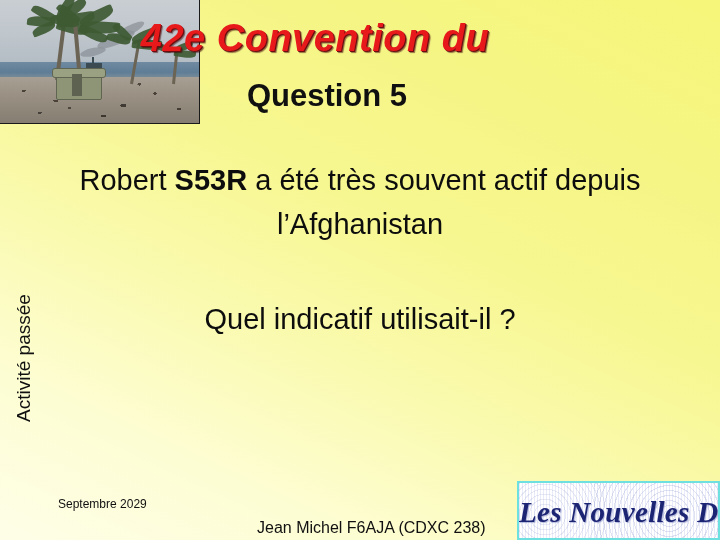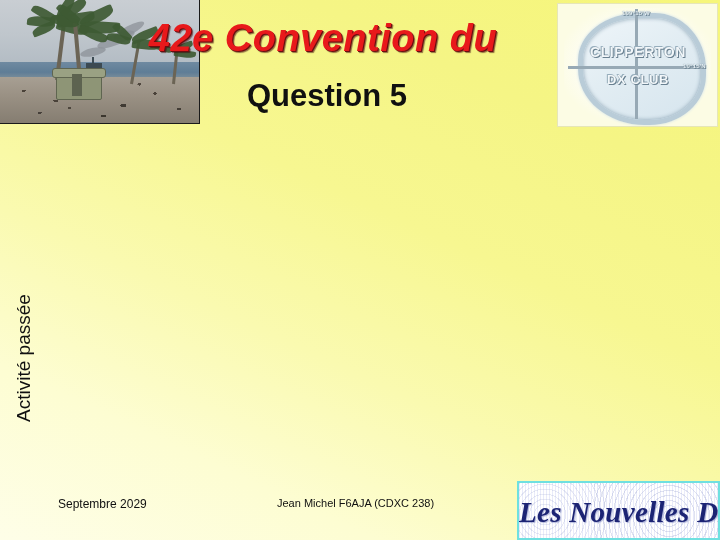--- a/index.html
+++ b/index.html
@@ -95,21 +95,21 @@
   .smoke {
     position: absolute;
     background: #8c9298;
     border-radius: 50%;
     opacity: .75;
   }
 
   
   .title {
     position: absolute;
-    left: 88px;
+    left: 80px;
     top: 17px;
     width: 470px;
     text-align: center;
     font-size: 38px;
     font-weight: bold;
     font-style: italic;
     color: #e8191b;
     letter-spacing: .5px;
     white-space: nowrap;
     text-shadow:
@@ -228,24 +228,23 @@
   .footer-date {
     position: absolute;
     left: 58px;
     top: 497px;
     font-size: 12px;
     color: #101010;
   }
   .footer-author {
     position: absolute;
     left: 257px;
-    top: 497px;
-    font-size: 11px;
+    top: 519px;
+    font-size: 16px;
     color: #101010;
-    margin-left: 20px;
   }
 
   
   .lndx-box {
     position: absolute;
     left: 517px;
     top: 481px;
     width: 203px;
     height: 59px;
     overflow: hidden;
@@ -342,34 +341,28 @@
       <div class="frond" style="left:0; top:8px; width:18px; height:7px; transform:rotate(202deg);"></div>
     </div>
 
     <div class="tent" style="left:56px; top:72px; width:44px; height:26px; border-radius:2px;"></div>
     <div class="tent" style="left:52px; top:68px; width:52px; height:8px; border-radius:3px; background:#9aa183;"></div>
     <div style="position:absolute; left:72px; top:74px; width:10px; height:22px; background:#5d6350;"></div>
   </div>
 
   <div class="title">42e Convention du</div>
 
-  <div class="cdxc-box">
-    <div class="cdxc-glow"></div>
-    <div class="cdxc-island"></div>
-    <div class="cdxc-lon"></div>
-    <div class="cdxc-lat"></div>
-    <div class="cdxc-coord c-top">109°15'W</div>
-    <div class="cdxc-coord c-right">10°15'N</div>
-    <div class="cdxc-band b1">CLIPPERTON</div>
-    <div class="cdxc-band b2">DX CLUB</div>
+
+  <div class="subtitle">Question 5</div>
+
+  <div class="body-block">
+    <span>Robert </span><b>S53R</b><span> a été très souvent actif depuis l’Afghanistan</span>
   </div>
 
-  <div class="subtitle">Question 5</div>
-
-
+  <div class="question-line">Quel indicatif utilisait-il ?</div>
 
   <div class="side-label">Activité passée</div>
 
   <div class="footer-date">Septembre 2029</div>
   <div class="footer-author">Jean Michel F6AJA (CDXC 238)</div>
 
   <div class="lndx-box">
     <div class="lndx-rings"></div>
     <div class="lndx-rings2"></div>
     <div class="lndx-text">Les Nouvelles DX</div>

